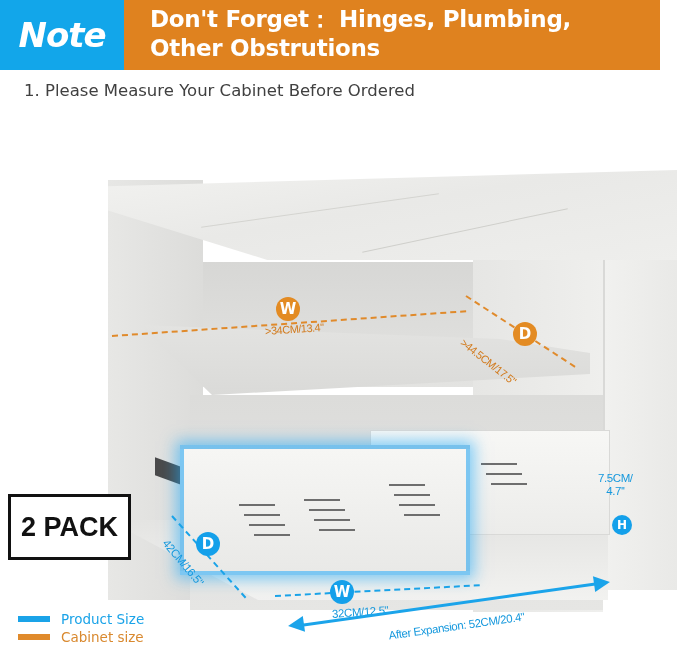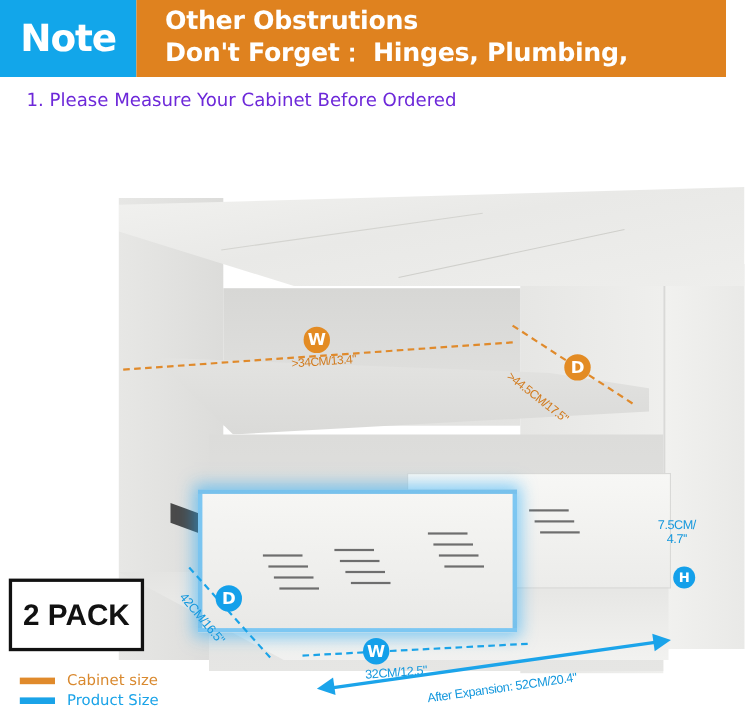--- a/index.html
+++ b/index.html
@@ -1,25 +1,25 @@
 <!DOCTYPE html>
 <html><head>
 <meta charset="utf-8">
 <style>
   * { box-sizing: border-box; margin: 0; padding: 0; }
   html, body { width: 677px; height: 645px; background: #ffffff; overflow: hidden; }
   body { position: relative; font-family: "DejaVu Sans", sans-serif; }
 
   
   .banner { position: absolute; left: 0; top: 0; width: 660px; height: 70px; display: flex; }
-  .note-box { width: 124px; height: 70px; background: #12a6ea; color: #fff; font-family: "DejaVu Sans", sans-serif; font-weight: bold; font-size: 34px; display: flex; align-items: center; justify-content: center; letter-spacing: -1px; }
+  .note-box { width: 124px; height: 70px; background: #12a6ea; color: #fff; font-family: "DejaVu Sans", sans-serif; font-weight: bold; font-size: 34px; display: flex; align-items: center; justify-content: center; letter-spacing: -1px; font-style: italic; }
   .forget-box { flex: 1; background: #df821f; color: #fff; font-weight: bold; font-size: 23px; line-height: 29px; padding: 5px 0 0 26px; letter-spacing: -0.3px; }
 
   
-  .instructions { position: absolute; left: 24px; top: 78px; font-family: "DejaVu Sans", sans-serif; font-size: 16.5px; color: #6d28d9; line-height: 26px; }
+  .instructions { position: absolute; left: 24px; top: 78px; font-family: "DejaVu Sans", sans-serif; font-size: 16.5px; color: #404040; line-height: 26px; }
 
   
   .scene { position: absolute; left: 0; top: 140px; width: 677px; height: 505px; }
   .cab-top { position: absolute; left: 108px; top: 30px; width: 569px; height: 90px;
     background: linear-gradient(170deg, #f2f2f0 0%, #e9e9e7 45%, #eeeeec 100%); clip-path: polygon(0 18%, 100% 0, 100% 100%, 28% 100%, 0 45%); }
   .cab-top-front { position: absolute; left: 108px; top: 40px; width: 95px; height: 420px; background: linear-gradient(90deg, #e7e7e5, #dcdcda); }
   .cab-vein1 { position: absolute; left: 200px; top: 70px; width: 240px; height: 1px; background: #d4d4d0; transform: rotate(-8deg); }
   .cab-vein2 { position: absolute; left: 360px; top: 90px; width: 210px; height: 1px; background: #cfcfcb; transform: rotate(-12deg); }
   .cab-inner { position: absolute; left: 203px; top: 122px; width: 270px; height: 125px; background: linear-gradient(180deg, #d7d7d5, #e3e3e1); }
   .cab-divider { position: absolute; left: 473px; top: 112px; width: 130px; height: 360px; background: linear-gradient(90deg, #e6e6e4, #efefed); }
@@ -42,35 +42,35 @@
   .badge.orange { background: #e38b23; }
   .badge.blue { background: #14a0ea; }
   .dim-label-o { position: absolute; color: #d27b1e; font-size: 11px; font-family: "Liberation Sans", sans-serif; letter-spacing: -0.5px; }
   .dim-label-b { position: absolute; color: #1598dd; font-size: 11.5px; font-family: "Liberation Sans", sans-serif; letter-spacing: -0.4px; }
 
   .arrow-line { position: absolute; height: 3px; background: #1ba4ea; }
   .arrow-head-l { position: absolute; width: 0; height: 0; border-top: 8px solid transparent; border-bottom: 8px solid transparent; border-right: 16px solid #1ba4ea; }
   .arrow-head-r { position: absolute; width: 0; height: 0; border-top: 8px solid transparent; border-bottom: 8px solid transparent; border-left: 16px solid #1ba4ea; }
 
   
-  .pack-box { position: absolute; left: 8px; top: 526px; width: 123px; height: 66px; border: 3px solid #111; background: #fff; display: flex; align-items: center; justify-content: center; font-family: "Liberation Sans", sans-serif; font-weight: bold; font-size: 27px; color: #111; }
+  .pack-box { position: absolute; left: 8px; top: 494px; width: 123px; height: 66px; border: 3px solid #111; background: #fff; display: flex; align-items: center; justify-content: center; font-family: "Liberation Sans", sans-serif; font-weight: bold; font-size: 27px; color: #111; }
 
   
   .legend { position: absolute; left: 18px; top: 610px; font-family: "DejaVu Sans", sans-serif; font-size: 13.5px; line-height: 18px; }
   .legend-row { display: flex; align-items: center; }
   .legend-swatch { width: 32px; height: 6px; margin-right: 11px; }
 </style>
 </head>
 <body>
 
 <div class="banner">
   <div class="note-box">Note</div>
   <div class="forget-box">
+    <div>Don't Forget： Hinges, Plumbing,</div>
     <div>Other Obstrutions</div>
-    <div>Don't Forget： Hinges, Plumbing,</div>
   </div>
 </div>
 
 <div class="instructions">
   <div>1. Please Measure Your Cabinet Before Ordered</div>
 </div>
 
 <div class="scene">
   <div class="cab-top-front"></div>
   <div class="cab-divider"></div>
@@ -133,20 +133,20 @@
   <div class="arrow-line" style="left:300px;top:484px;width:300px;transform:rotate(-8deg);transform-origin:left;"></div>
   <div class="arrow-head-l" style="left:288px;top:477px;transform:rotate(-8deg);"></div>
   <div class="arrow-head-r" style="left:594px;top:435px;transform:rotate(-8deg);"></div>
   <div class="dim-label-b" style="left:388px;top:480px;transform:rotate(-8deg);">After Expansion: 52CM/20.4"</div>
 </div>
 
 <div class="pack-box">2 PACK</div>
 
 <div class="legend">
   <div class="legend-row">
+    <span class="legend-swatch" style="background:#1aa3e8;"></span>
+    <span style="color:#1aa3e8;">Product Size</span>
+  </div>
+  <div class="legend-row">
     <span class="legend-swatch" style="background:#e08a2b;"></span>
     <span style="color:#d9892f;">Cabinet size</span>
-  </div>
-  <div class="legend-row">
-    <span class="legend-swatch" style="background:#1aa3e8;"></span>
-    <span style="color:#1aa3e8;">Product Size</span>
   </div>
 </div>
 
 </body></html>

